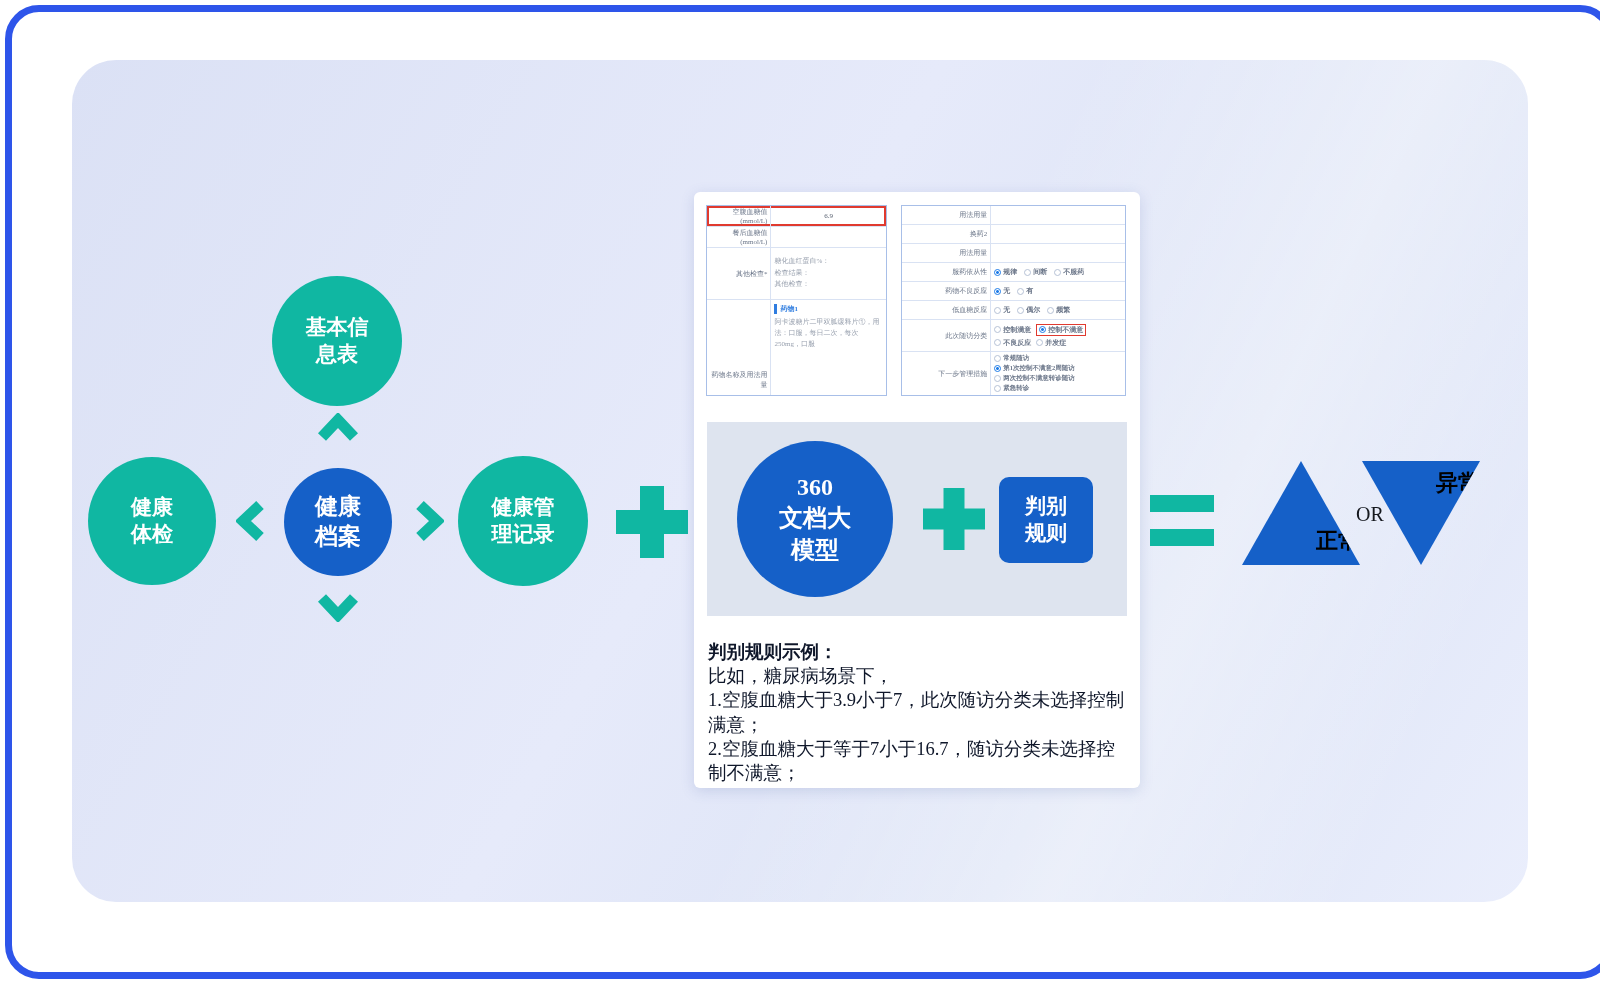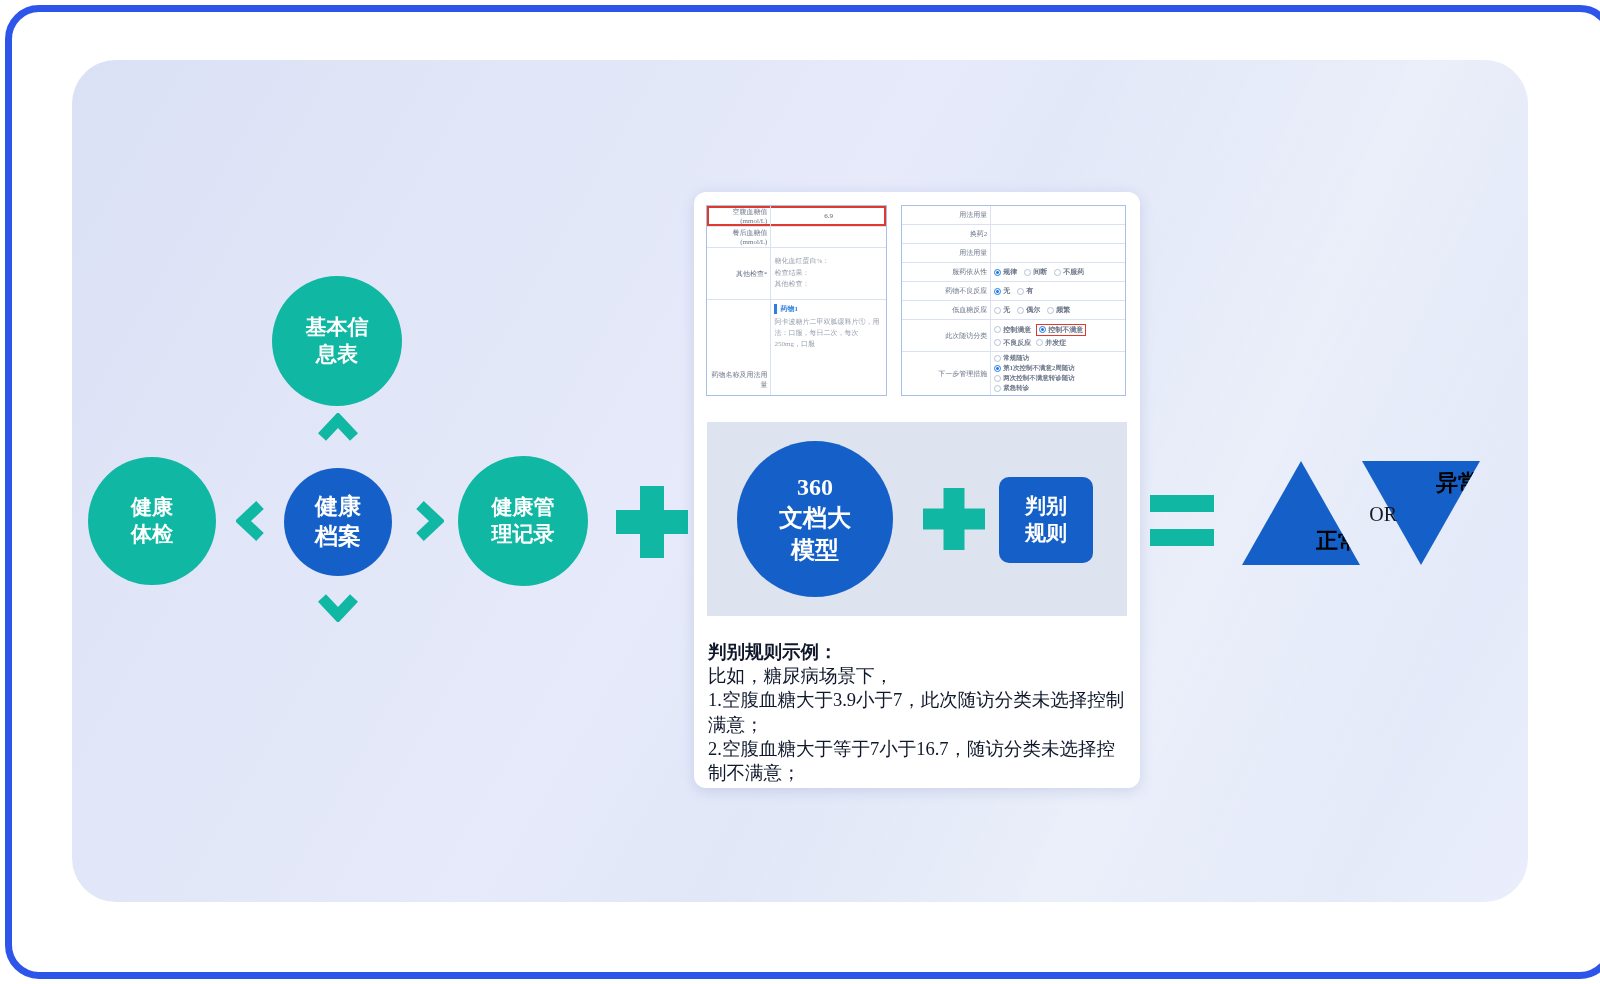--- a/index.html
+++ b/index.html
@@ -36,21 +36,21 @@
   .plus-1{left:616px;top:486px;width:72px;height:72px;}
   .plus-2{left:216px;top:66px;width:62px;height:62px;}
   .plus-2::before{height:21px;}
   .plus-2::after{width:21px;}
   .equals{position:absolute;left:1150px;top:495px;width:64px;height:51px;}
   .equals::before,.equals::after{content:"";position:absolute;left:0;width:100%;height:17px;background:#10b7a2;}
   .equals::before{top:0;}
   .equals::after{bottom:0;}
 
   
-  .card{position:absolute;left:694px;top:192px;width:446px;height:596px;background:#fff;border-radius:12px;
+  .card{position:absolute;left:694px;top:192px;width:446px;height:596px;background:#fff;border-radius:6px;
         box-shadow:0 3px 14px rgba(70,95,165,.18);overflow:hidden;}
 
   
   .form{position:absolute;background:#fff;border:1px solid #a8bfe8;font-size:7px;color:#5a6372;
         display:flex;flex-direction:column;box-sizing:border-box;}
   .form-left{left:12px;top:13px;width:181px;height:191px;}
   .form-right{left:207px;top:13px;width:225px;height:191px;}
   .f-row{display:flex;border-bottom:1px solid #d9e2f3;box-sizing:border-box;min-height:0;}
   .f-row:last-child{border-bottom:none;}
   .f-label{flex:0 0 36%;border-right:1px solid #d9e2f3;display:flex;align-items:center;justify-content:flex-end;
@@ -85,21 +85,21 @@
   
   .example{position:absolute;left:14px;top:448px;width:421px;color:#0f172a;font-size:18.5px;line-height:24.2px;}
   .example-title{font-weight:bold;}
 
   
   .tri{position:absolute;width:118px;height:104px;background:#1560c8;color:#000000;font-weight:bold;font-size:22px;text-align:right;}
   .tri-up{left:1242px;top:461px;clip-path:polygon(50% 0,0 100%,100% 100%);}
   .tri-up span{position:absolute;bottom:9px;left:0;right:0;}
   .tri-down{left:1362px;top:461px;clip-path:polygon(0 0,100% 0,50% 100%);z-index:1;}
   .tri-down span{position:absolute;top:7px;left:0;right:0;}
-  .or{position:absolute;left:1343px;top:503px;width:54px;text-align:right;font-size:20px;color:#15181e;z-index:2;}
+  .or{position:absolute;left:1343px;top:503px;width:54px;text-align:center;font-size:20px;color:#15181e;z-index:2;}
 </style>
 </head>
 <body>
 
 <div class="stage">
   <div class="panel"></div>
   <div class="frame"></div>
 
   <div class="circle teal c-top">基本信
 息表</div>

